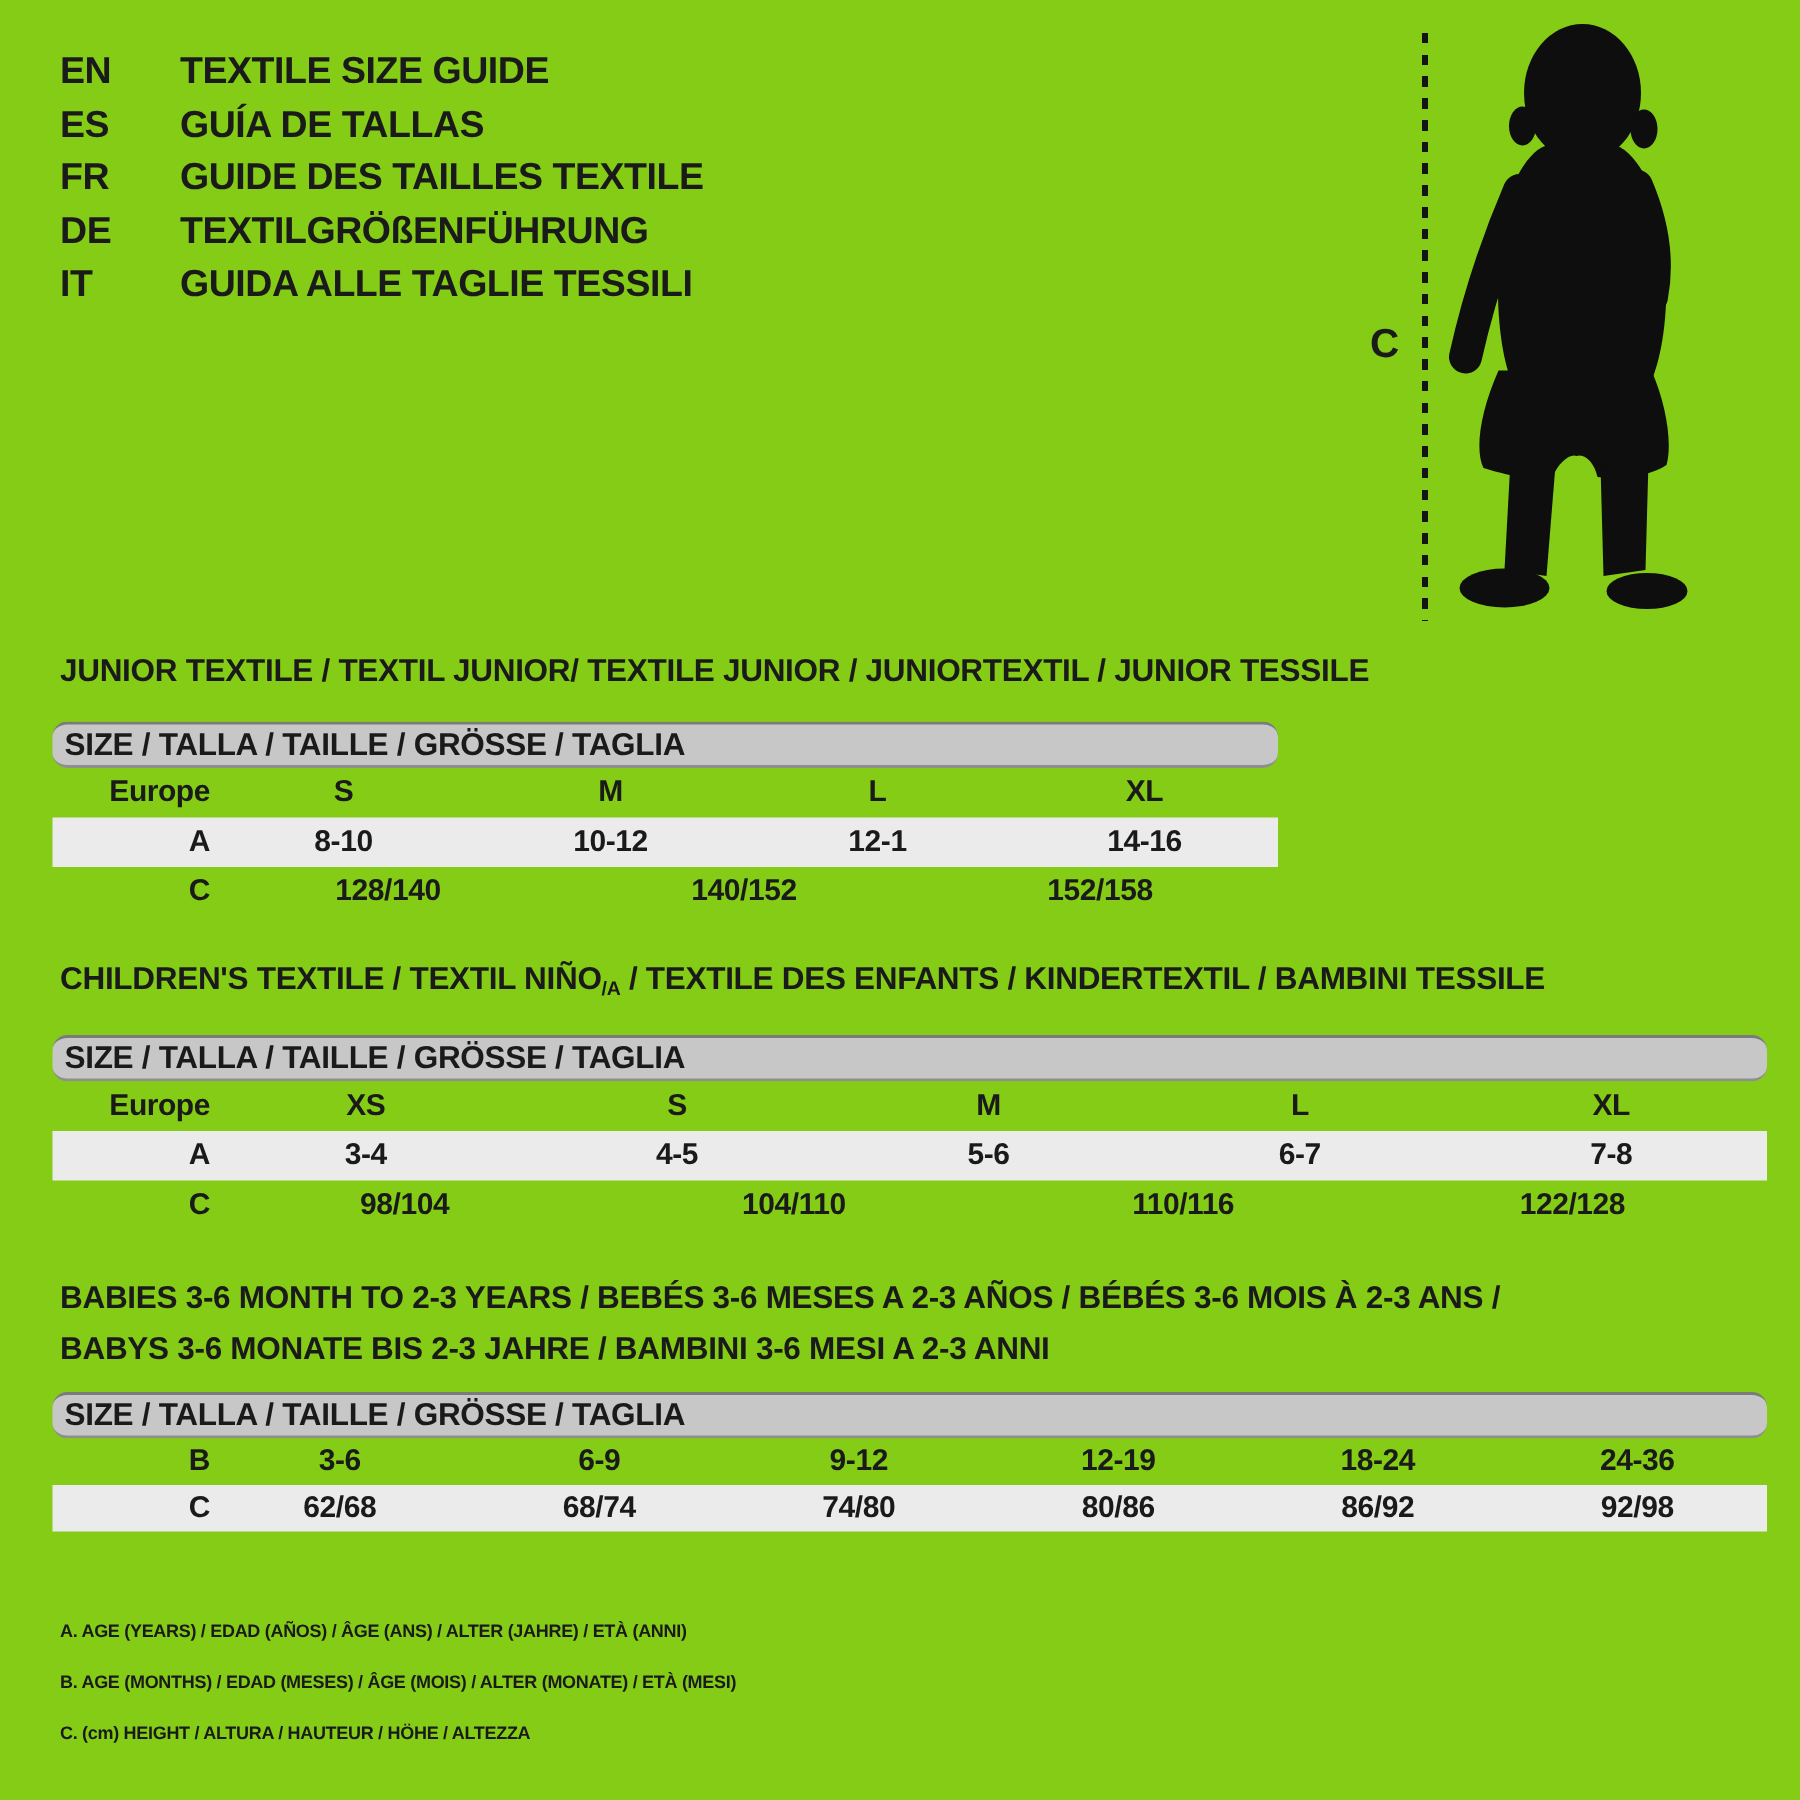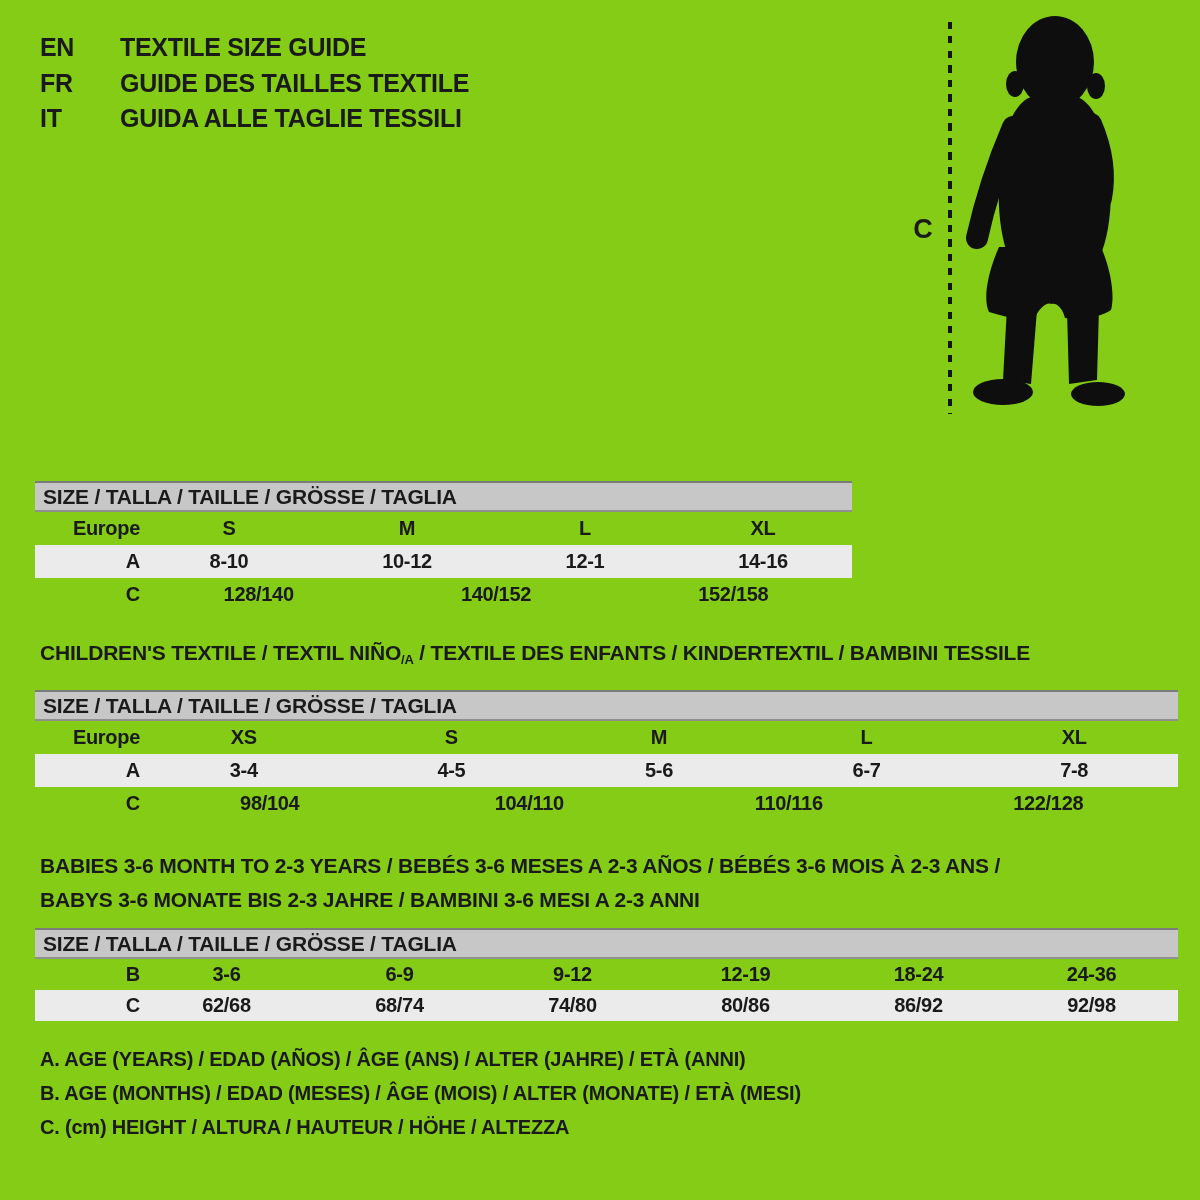--- a/index.html
+++ b/index.html
@@ -22,41 +22,47 @@
   .t-children{left:40px;top:641px;}
   .t-babies{left:40px;top:849px;line-height:34px;}
   .sub-a{font-size:13px;position:relative;top:4px;}
 
   
   .tbl{position:absolute;left:35px;}
   .tbl-junior{top:481px;width:817px;}
   .tbl-children{top:690px;width:1143px;}
   .tbl-babies{top:928px;width:1143px;}
   .tbl-head{height:27px;line-height:27px;background:#c7c7c7;border-top:2px solid #7b7b7b;
-            border-bottom:2px solid #8f8f8f;padding-left:8px;font-size:21px;letter-spacing:-0.2px;}
+            border-bottom:2px solid #8f8f8f;padding-left:8px;font-size:21px;letter-spacing:-0.2px;border-radius:10px;}
   .tbl-row{display:flex;height:33px;line-height:33px;font-size:20px;letter-spacing:-0.3px;}
   .tbl-babies .tbl-row{height:31px;line-height:31px;}
   .tbl-row.shaded{background:#ebebeb;}
   .lbl{width:105px;padding-left:7px;box-sizing:border-box;text-align:right;}
   .cell{flex:1;text-align:center;}
 
   
-  .legend{position:absolute;left:40px;top:1042px;font-size:20px;line-height:34px;letter-spacing:-0.2px;}
+  .legend{position:absolute;left:40px;top:1070px;font-size:12px;line-height:34px;letter-spacing:-0.2px;}
 </style>
 </head>
 <body>
 
 <div class="page">
 
   <header class="langs">
     <div class="lang-row">
       <span class="lang-code">EN</span><span>TEXTILE SIZE GUIDE</span>
     </div>
     <div class="lang-row">
+      <span class="lang-code">ES</span><span>GUÍA DE TALLAS</span>
+    </div>
+    <div class="lang-row">
       <span class="lang-code">FR</span><span>GUIDE DES TAILLES TEXTILE</span>
+    </div>
+    <div class="lang-row">
+      <span class="lang-code">DE</span><span>TEXTILGRÖßENFÜHRUNG</span>
     </div>
     <div class="lang-row">
       <span class="lang-code">IT</span><span>GUIDA ALLE TAGLIE TESSILI</span>
     </div>
   </header>
 
   <div class="dash-line"></div>
   <div class="c-label">C</div>
   <svg class="baby" width="175" height="402" viewBox="0 0 175 402" xmlns="http://www.w3.org/2000/svg">
     <g fill="#0e0e0e" stroke="none">
@@ -67,20 +73,21 @@
       <path d="M 50,115 C 35,150 22,190 14,226" fill="none" stroke="#0e0e0e" stroke-width="22" stroke-linecap="round"></path>
       <path d="M 128,112 C 140,140 142,165 138,186" fill="none" stroke="#0e0e0e" stroke-width="22" stroke-linecap="round"></path>
       <path d="M 36,235 C 24,262 20,288 26,300 C 45,306 60,308 72,306 C 76,296 84,290 88,292 C 94,290 100,297 102,306 C 118,308 138,305 148,298 C 152,284 148,258 138,235 Z"></path>
       <path d="M 44,295 L 74,298 L 68,372 L 40,368 Z"></path>
       <path d="M 104,298 L 136,295 L 134,368 L 106,372 Z"></path>
       <ellipse cx="40" cy="380" rx="30" ry="13"></ellipse>
       <ellipse cx="135" cy="382" rx="27" ry="12"></ellipse>
     </g>
   </svg>
 
+  <h2 class="sec-title t-junior">JUNIOR TEXTILE / TEXTIL JUNIOR/ TEXTILE JUNIOR / JUNIORTEXTIL / JUNIOR TESSILE</h2>
   <div class="tbl tbl-junior">
     <div class="tbl-head">SIZE / TALLA / TAILLE / GRÖSSE / TAGLIA</div>
     <div class="tbl-row">
       <span class="lbl">Europe</span>
       <span class="cell">S</span>
       <span class="cell">M</span>
       <span class="cell">L</span>
       <span class="cell">XL</span>
     </div>
     <div class="tbl-row shaded">

